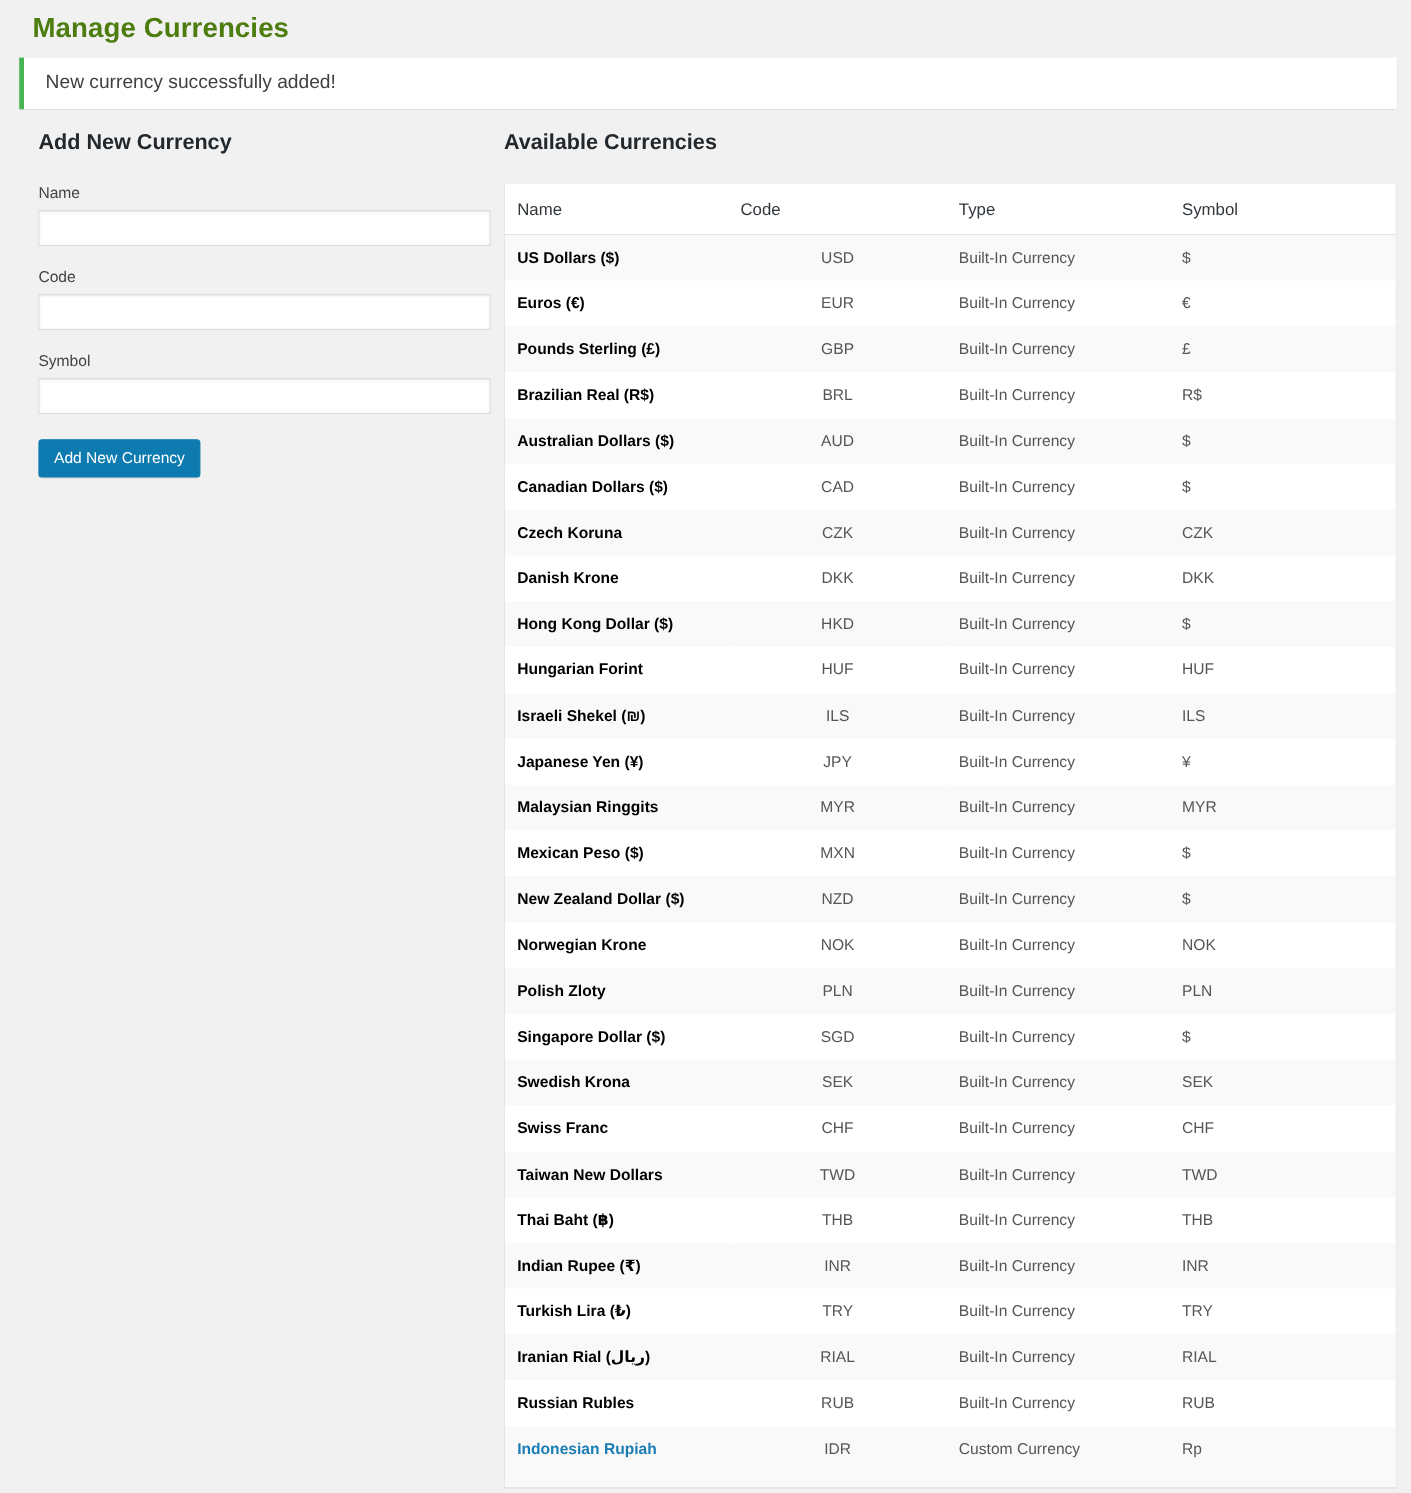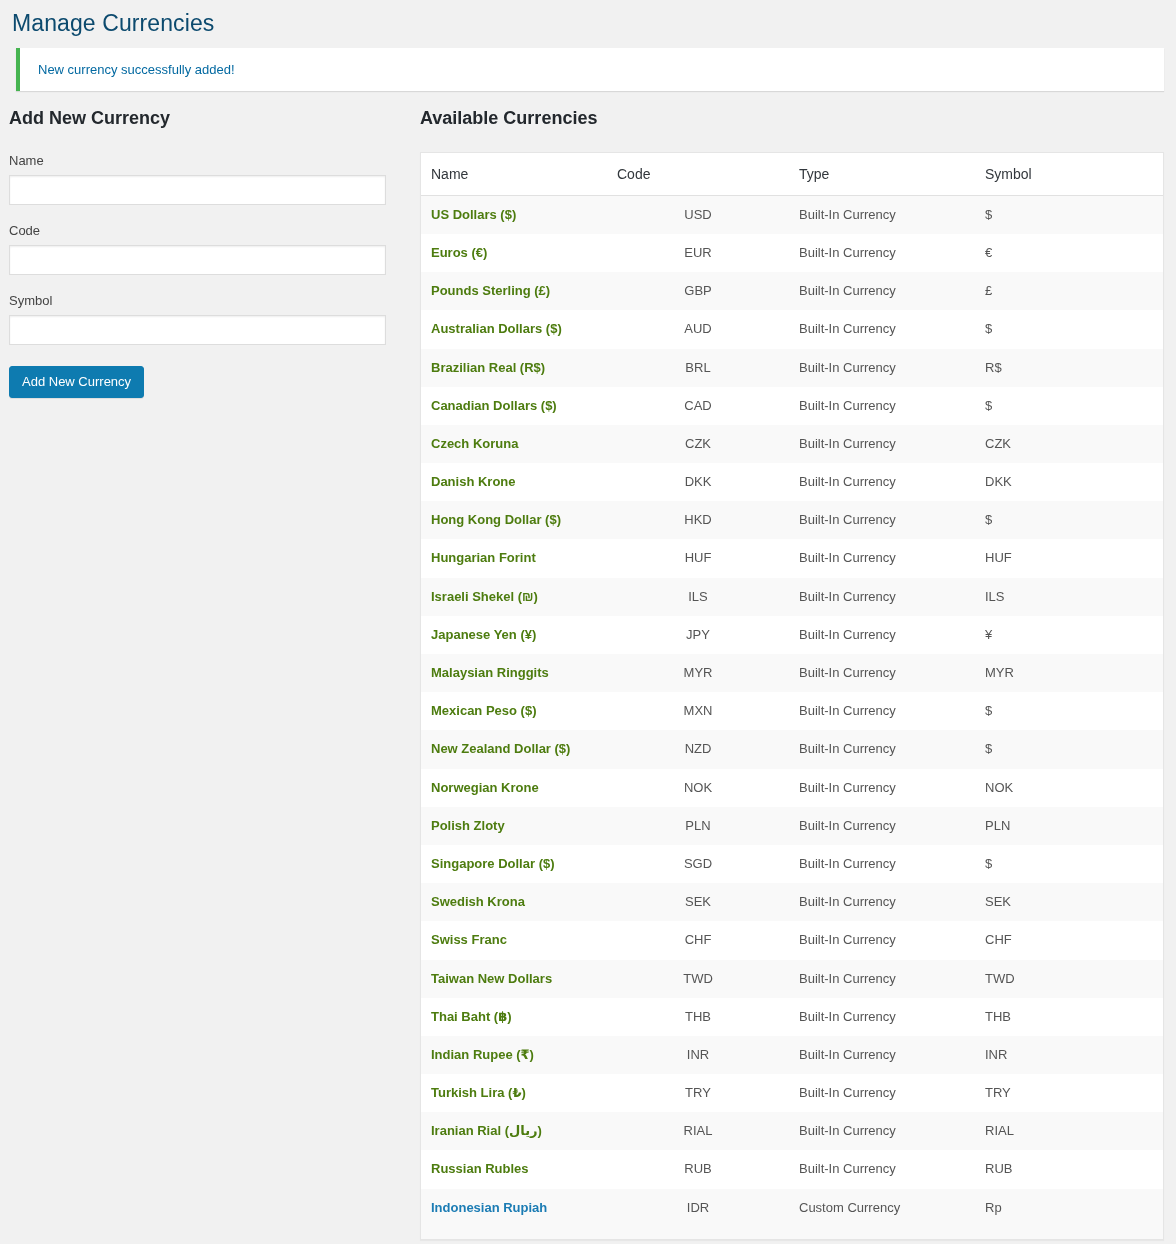--- a/index.html
+++ b/index.html
@@ -14,59 +14,59 @@
     width: 1176px;
     height: 1244px;
     position: relative;
     background: #f1f1f1;
     overflow: hidden;
   }
 
   
   .page-title {
     font-size: 23px;
-    font-weight: 400;
+    font-weight: 700;
     line-height: 1.3;
-    color: #0c4a6e;
+    color: #4d7c0f;
     margin: 0;
-    padding: 9px 0 4px 12px;
+    padding: 9px 0 4px 27px;
     letter-spacing: 0.1px;
   }
 
   
   .notice {
     margin: 5px 12px 0 16px;
     background: #fff;
     border-left: 4px solid #46b450;
     box-shadow: 0 1px 1px 0 rgba(0,0,0,.1);
     padding: 1px 12px;
     height: 43px;
     display: flex;
     align-items: center;
   }
   .notice p {
     margin: 0;
-    font-size: 13px;
+    font-size: 16px;
     line-height: 1.5;
-    color: #0369a1;
+    color: #404040;
     padding-left: 6px;
   }
 
   
   .columns {
     position: absolute;
     top: 108px;
     left: 0;
     right: 0;
     display: flex;
     align-items: flex-start;
   }
   .col-left {
     width: 420px;
-    padding-left: 9px;
+    padding-left: 32px;
     flex: 0 0 420px;
   }
   .col-right {
     flex: 1 1 auto;
     padding-right: 12px;
   }
 
   .section-title {
     font-size: 18px;
     font-weight: 600;
@@ -146,21 +146,21 @@
   .wp-table tbody tr:nth-child(even) { background: #fff; }
   .wp-table tbody tr:last-child td { padding-bottom: 22px; }
 
   .col-name  { width: 186px; }
   .col-code  { width: 182px; text-align: center; }
   .col-type  { width: 186px; margin-top: 32px; }
   .col-symbol{ width: auto; }
 
   .cell-name {
     font-weight: 700;
-    color: #4d7c0f;
+    color: #000000;
   }
   .cell-name.is-link {
     color: #1b7cb4;
     font-weight: 700;
     text-decoration: none;
     cursor: pointer;
   }
   .cell-code, .cell-symbol { color: #666; }
   .cell-type { color: #444; }
 </style>
@@ -225,30 +225,30 @@
               <td class="col-type cell-type">Built-In Currency</td>
               <td class="col-symbol cell-symbol">€</td>
             </tr>
             <tr>
               <td class="col-name"><span class="cell-name">Pounds Sterling (£)</span></td>
               <td class="col-code cell-code">GBP</td>
               <td class="col-type cell-type">Built-In Currency</td>
               <td class="col-symbol cell-symbol">£</td>
             </tr>
             <tr>
+              <td class="col-name"><span class="cell-name">Brazilian Real (R$)</span></td>
+              <td class="col-code cell-code">BRL</td>
+              <td class="col-type cell-type">Built-In Currency</td>
+              <td class="col-symbol cell-symbol">R$</td>
+            </tr>
+            <tr>
               <td class="col-name"><span class="cell-name">Australian Dollars ($)</span></td>
               <td class="col-code cell-code">AUD</td>
               <td class="col-type cell-type">Built-In Currency</td>
               <td class="col-symbol cell-symbol">$</td>
-            </tr>
-            <tr>
-              <td class="col-name"><span class="cell-name">Brazilian Real (R$)</span></td>
-              <td class="col-code cell-code">BRL</td>
-              <td class="col-type cell-type">Built-In Currency</td>
-              <td class="col-symbol cell-symbol">R$</td>
             </tr>
             <tr>
               <td class="col-name"><span class="cell-name">Canadian Dollars ($)</span></td>
               <td class="col-code cell-code">CAD</td>
               <td class="col-type cell-type">Built-In Currency</td>
               <td class="col-symbol cell-symbol">$</td>
             </tr>
             <tr>
               <td class="col-name"><span class="cell-name">Czech Koruna</span></td>
               <td class="col-code cell-code">CZK</td>

